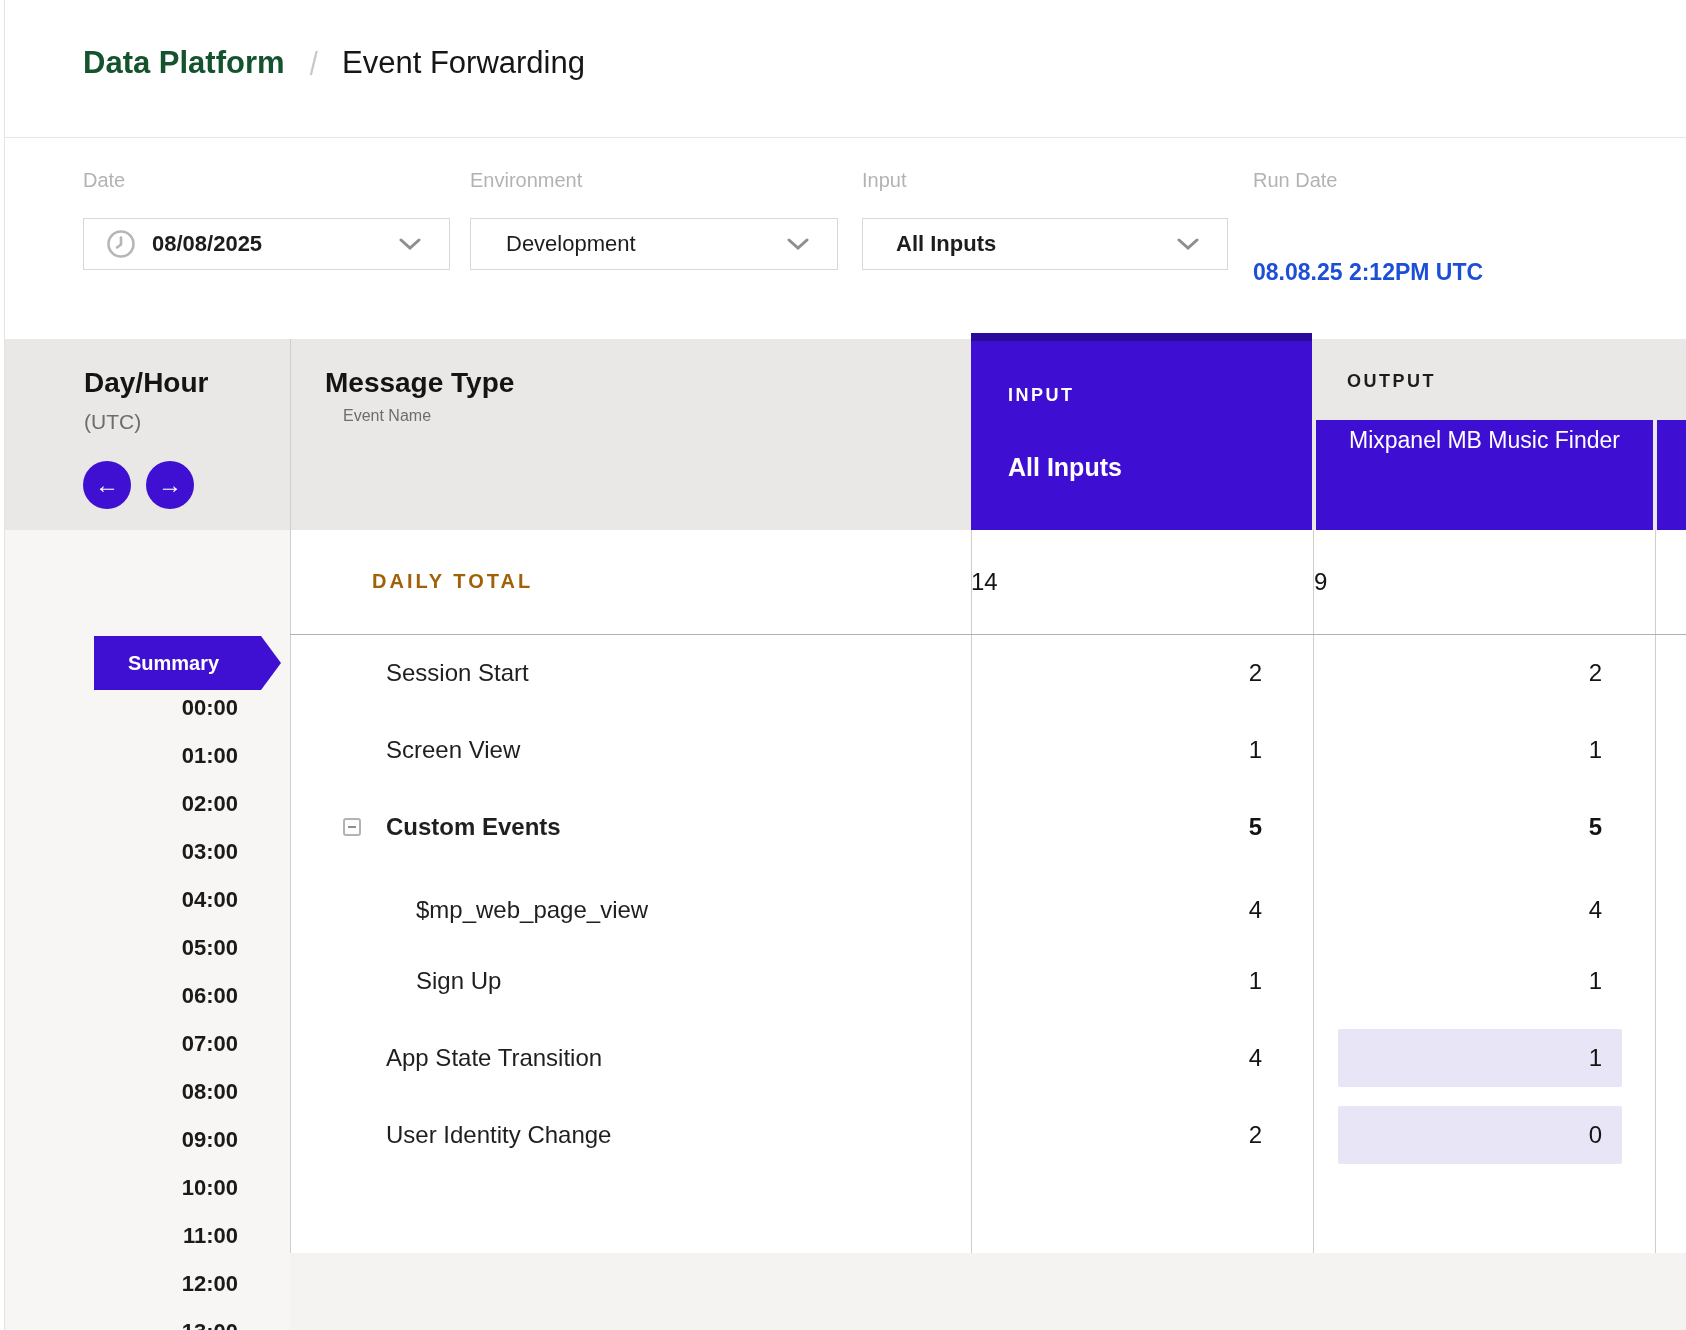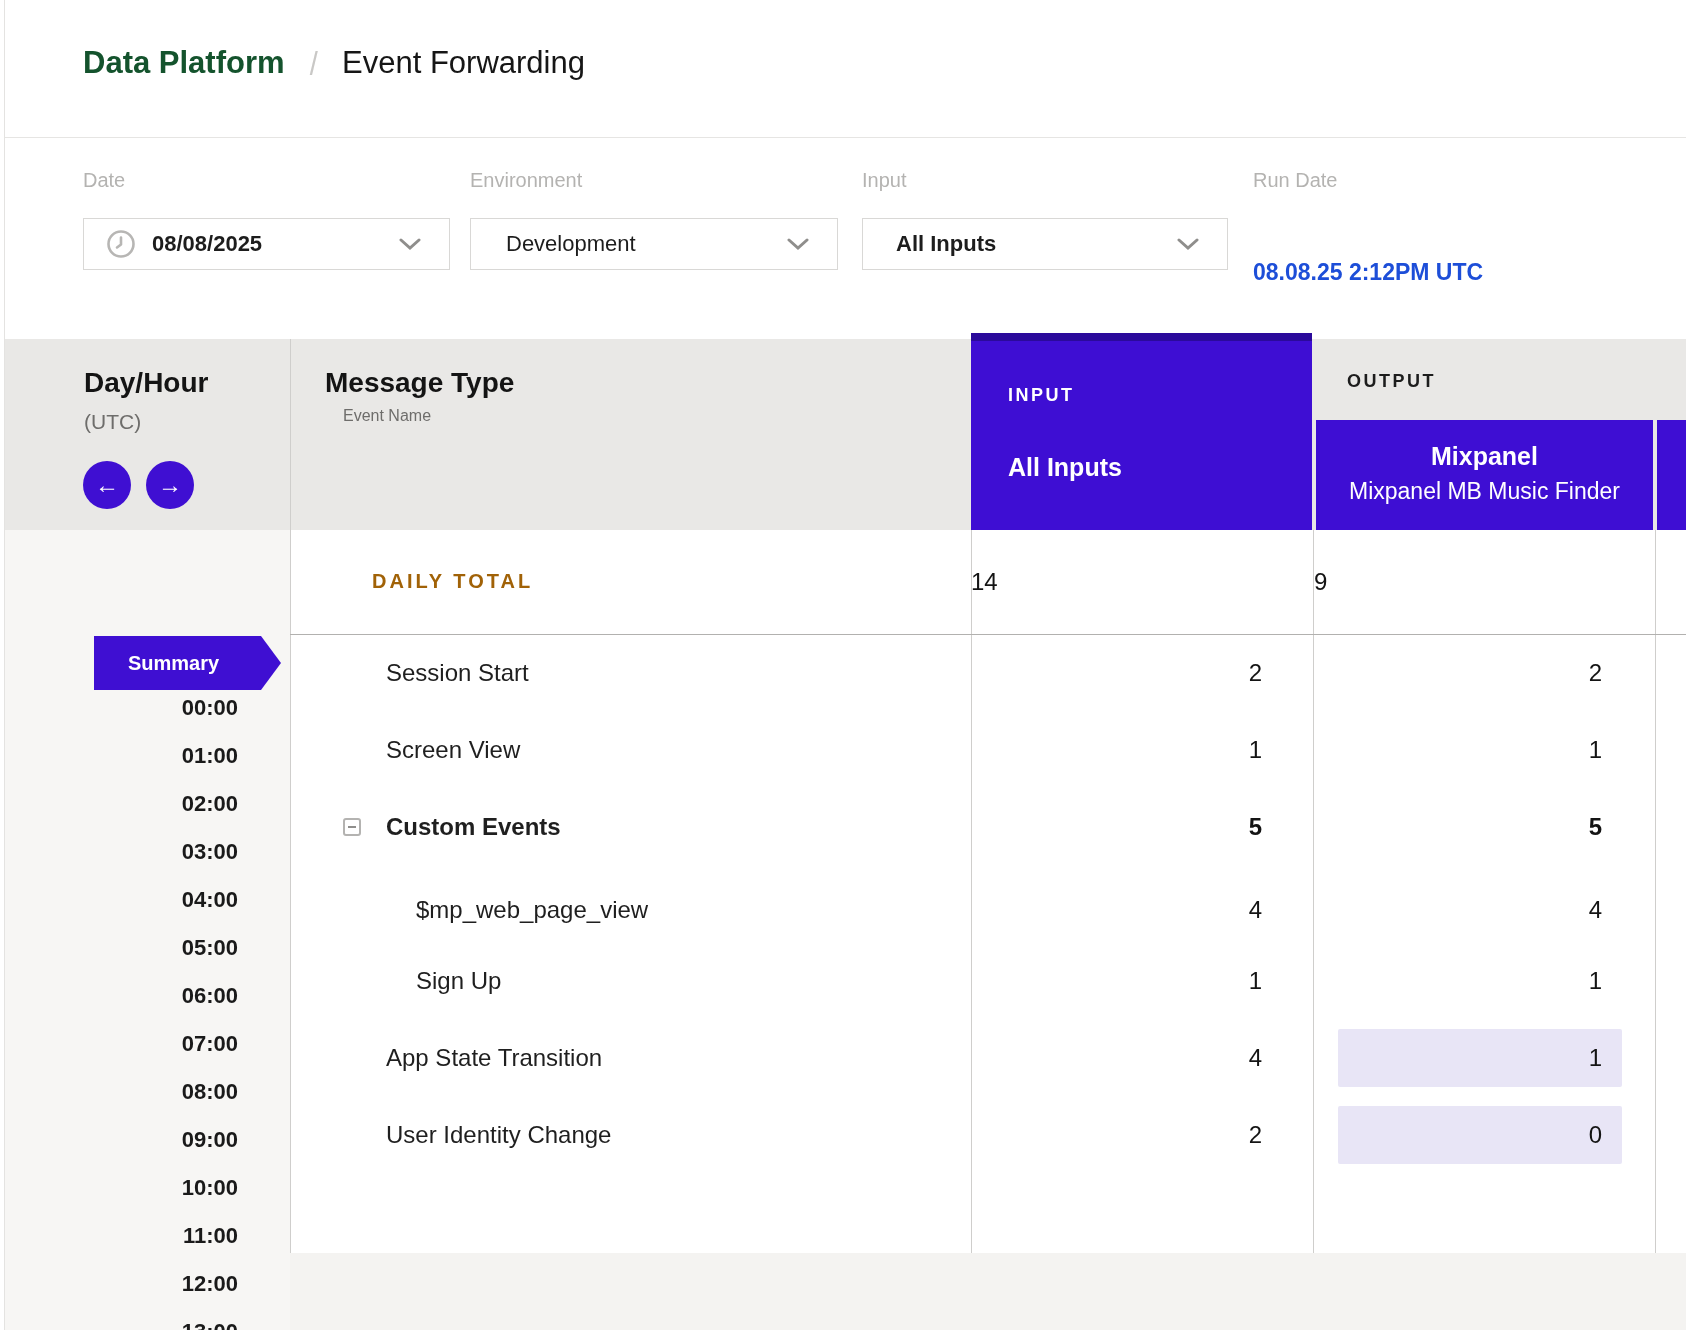--- a/index.html
+++ b/index.html
@@ -172,21 +172,20 @@
   <div class="abs vline" style="left:971px; top:530px; height:800px;"></div>
   <div class="abs vline" style="left:1313px; top:530px; height:800px;"></div>
   <div class="abs vline" style="left:1655px; top:530px; height:800px;"></div>
 
   <div class="abs input-block">
     <span class="group-label">INPUT</span>
     <span class="input-col-title">All Inputs</span>
   </div>
 
   <div class="abs mixpanel-block">
-    <div class="mixpanel-title">Mixpanel</div>
     <div class="mixpanel-sub">Mixpanel MB Music Finder</div>
   </div>
 
   <div class="abs next-col-sliver"></div>
 
   <div class="abs sidebar-body">
     <div class="summary-badge">
       <span>Summary</span>
     </div>
     <div id="hours-host">

